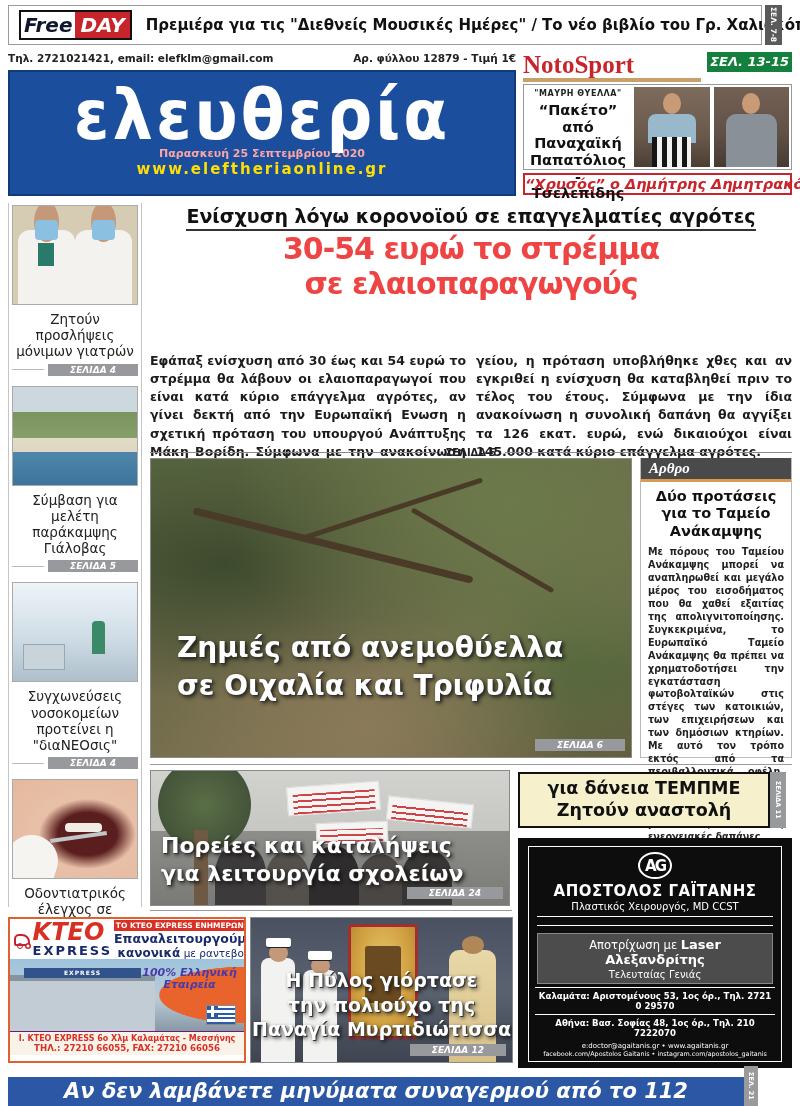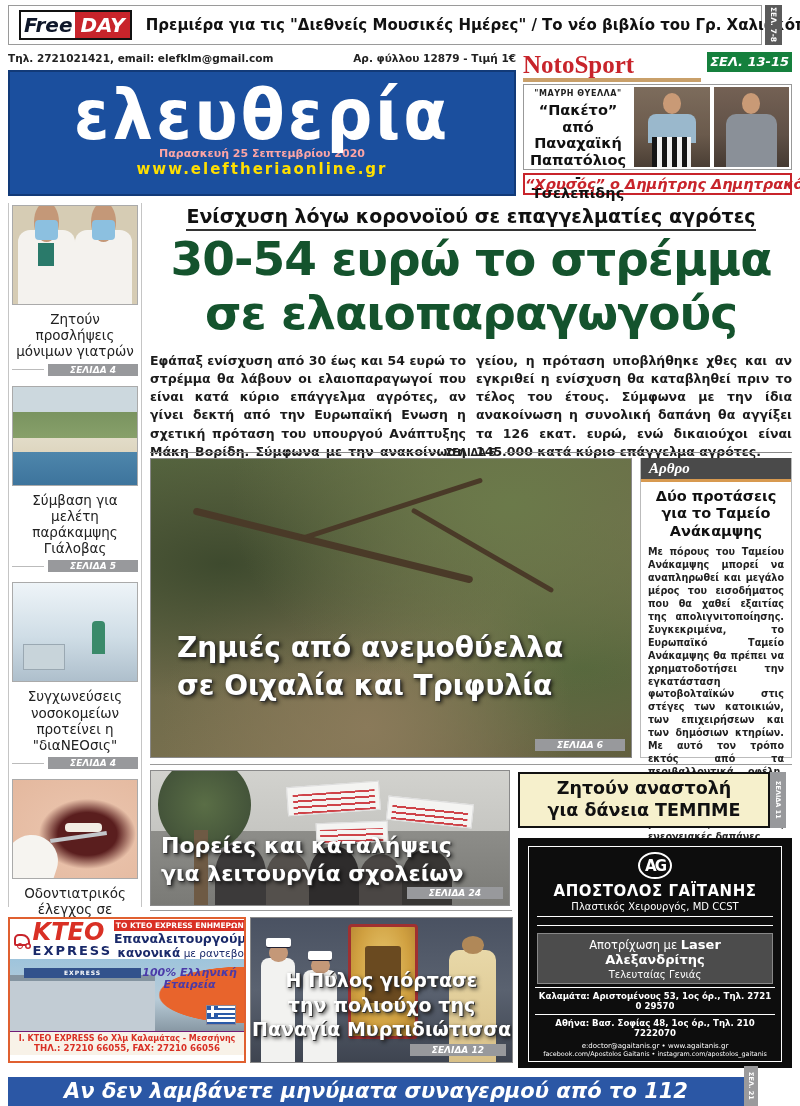--- a/index.html
+++ b/index.html
@@ -64,21 +64,21 @@
   .ph-hospital .fig{position:absolute;right:26%;top:38%;width:10%;height:34%;background:#3a8a6a;border-radius:4px 4px 0 0}
   .ph-hospital .bed{position:absolute;left:8%;bottom:12%;width:34%;height:26%;background:#c8d4da;border:1px solid #9aa8b2}
   .ph-dental{background:radial-gradient(ellipse at 60% 55%,#5a1e1e 0%,#5a1e1e 28%,#e8c0a8 46%,#e4b89e 100%)}
   .ph-dental .teeth{position:absolute;left:42%;top:44%;width:30%;height:9%;background:#f2ede4;border-radius:4px}
   .ph-dental .glove{position:absolute;left:-6%;bottom:-8%;width:42%;height:52%;background:#f6f4f0;border-radius:50% 50% 0 0;transform:rotate(18deg)}
   .ph-dental .tool{position:absolute;left:30%;top:56%;width:46%;height:4%;background:#c2c6ca;transform:rotate(-8deg)}
 
   
   #kicker-wrap{left:150px;top:205px;width:642px;text-align:center}
   #kicker{display:inline-block;font-size:19px;font-weight:bold;color:#111;border-bottom:2px solid #333;padding-bottom:2px}
-  #headline{left:150px;top:232px;width:642px;text-align:center;font-weight:bold;color:#14532d;font-size:47px;line-height:1.15;letter-spacing:-1px}
+  #headline{left:150px;top:232px;width:642px;text-align:center;font-weight:bold;color:#ef4444;font-size:30px;line-height:1.15;letter-spacing:-1px}
   #lead-body{left:150px;top:352px;width:642px;display:flex;gap:10px}
   #lead-body .col{flex:1;font-size:12.5px;font-weight:600;line-height:1.45;text-align:justify;color:#1c1c1c}
   #lead-divider{left:150px;top:447px;width:642px;display:flex;align-items:center;gap:8px}
   #lead-divider .ln{flex:1;height:1px;background:#8a8a8a}
   #lead-divider .lbl{font-size:10px;font-weight:bold;color:#222}
 
   
   #olive-photo{left:150px;top:458px;width:482px;height:300px;border:1px solid #8a8a8a;overflow:hidden;
     background:
       radial-gradient(ellipse at 75% 15%,#6b7a4a 0%,rgba(107,122,74,0) 55%),
@@ -342,22 +342,22 @@
     <div class="crowdblob" id="cb4"></div>
     <div class="crowdblob" id="cb5"></div>
     <div class="photo-cap" id="protest-cap">
       <div>Πορείες και καταλήψεις</div>
       <div>για λειτουργία σχολείων</div>
     </div>
     <span class="pbadge photo-badge">ΣΕΛΙΔΑ 24</span>
   </div>
 
   <div class="abs" id="tempme">
+    <div>για δάνεια ΤΕΜΠΜΕ</div>
     <div>Ζητούν αναστολή</div>
-    <div>για δάνεια ΤΕΜΠΜΕ</div>
   </div>
   <div class="abs vtab" id="tempme-vtab">ΣΕΛΙΔΑ 11</div>
 
   <div class="abs" id="gaitanis">
     <div id="g-inner">
       <div id="g-logo">AG</div>
       <div id="g-name">ΑΠΟΣΤΟΛΟΣ ΓΑΪΤΑΝΗΣ</div>
       <div id="g-sub">Πλαστικός Χειρουργός, MD CCST</div>
       <div class="g-rule"></div>
       <div class="g-rule"></div>

